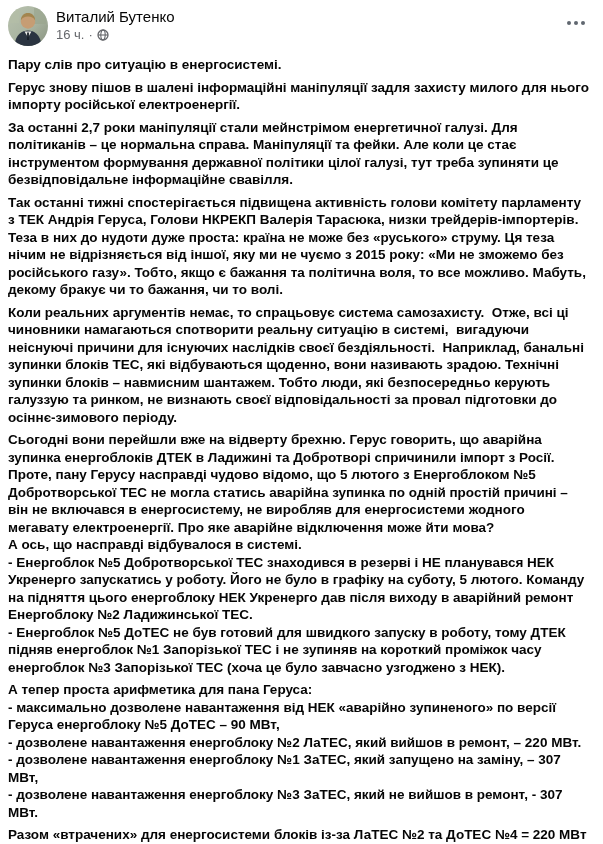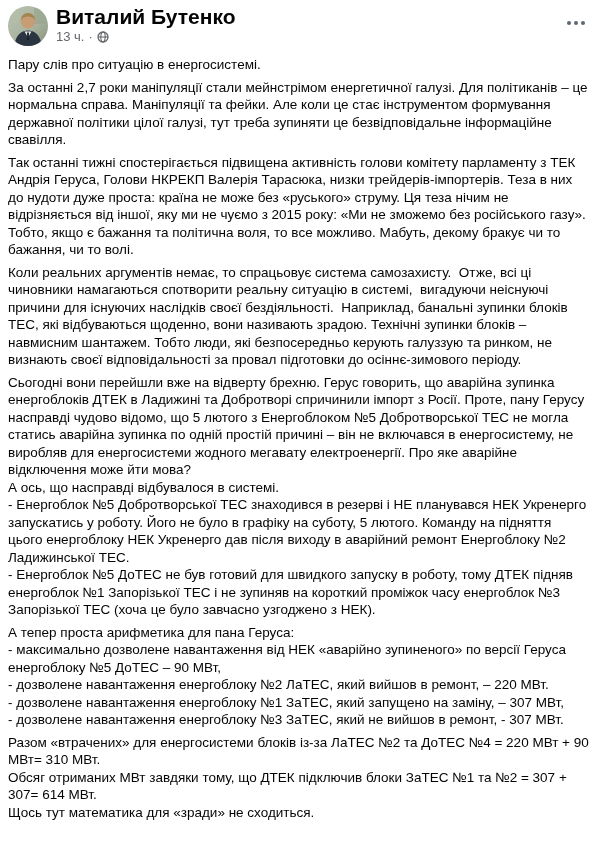--- a/index.html
+++ b/index.html
@@ -11,40 +11,40 @@
   }
   .post { padding: 6px 10px 0 8px; box-sizing: border-box; }
 
   .post-header { display: flex; align-items: flex-start; }
   .avatar {
     width: 40px; height: 40px; flex: 0 0 40px;
     border-radius: 50%; overflow: hidden; cursor: pointer;
   }
   .header-info { margin-left: 8px; flex: 1 1 auto; padding-top: 1px; }
   .author-name {
-    font-size: 21px; font-weight: 700; color: #050505;
+    font-size: 15px; font-weight: 400; color: #050505;
     line-height: 19px; cursor: pointer; display: inline-block;
   }
   .meta-row {
     display: flex; align-items: center; gap: 4px;
     font-size: 13px; color: #65676B; line-height: 16px; margin-top: 1px;
   }
   .meta-row .timestamp { cursor: pointer; }
   .more-button {
     display: flex; gap: 3px; padding: 10px 6px; cursor: pointer;
     align-self: flex-start; margin-top: 5px; margin-right: 2px;
   }
   .more-button .dot { width: 4px; height: 4px; border-radius: 50%; background: #606770; }
 
   .post-text {
     margin-top: 10px;
     font-size: 13.5px; line-height: 17.5px; color: #050505;
     padding-right: 4px;
   }
-  .para { white-space: pre-wrap; margin: 0 0 5px 0; }
+  .para { white-space: pre-wrap; margin: 0 0 5px 0; font-weight: bold; }
 </style>
 </head>
 <body>
 
 <div class="post">
 
   <div class="post-header">
 
     <div class="avatar">
       <svg width="40" height="40" viewBox="0 0 40 40">
@@ -62,40 +62,41 @@
         <path d="M16.5 25.5 L20 31.5 L23.5 25.5 Z" fill="#e9e9e6"></path>
         <rect x="19.1" y="26.5" width="1.8" height="7.5" fill="#171d27"></rect>
         <circle cx="20" cy="15.5" r="7.2" fill="#c69d74"></circle>
         <path d="M12.8 14.5 C13 9.5 16 7 20 7 C24 7 27 9.5 27.2 14.5 C25.5 11.5 23.5 10.5 20 10.5 C16.5 10.5 14.5 11.5 12.8 14.5 Z" fill="#a3854f"></path>
       </svg>
     </div>
 
     <div class="header-info">
       <span class="author-name">Виталий Бутенко</span>
       <div class="meta-row">
-        <span class="timestamp">13 ч.</span>
+        <span class="timestamp">16 ч.</span>
         <span>·</span>
         <svg width="12" height="12" viewBox="0 0 12 12">
           <circle cx="6" cy="6" r="5" fill="none" stroke="#65676B" stroke-width="1.3"></circle>
           <ellipse cx="6" cy="6" rx="2.2" ry="5" fill="none" stroke="#65676B" stroke-width="1.1"></ellipse>
           <line x1="1" y1="6" x2="11" y2="6" stroke="#65676B" stroke-width="1.1"></line>
         </svg>
       </div>
     </div>
 
     <div class="more-button">
       <span class="dot"></span>
       <span class="dot"></span>
       <span class="dot"></span>
     </div>
 
   </div>
 
   <div class="post-text">
       <div class="para">Пару слів про ситуацію в енергосистемі.</div>
+      <div class="para">Герус знову пішов в шалені інформаційні маніпуляції задля захисту милого для нього імпорту російської електроенергії.</div>
       <div class="para">За останні 2,7 роки маніпуляції стали мейнстрімом енергетичної галузі. Для політиканів – це нормальна справа. Маніпуляції та фейки. Але коли це стає інструментом формування державної політики цілої галузі, тут треба зупиняти це безвідповідальне інформаційне свавілля.</div>
       <div class="para">Так останні тижні спостерігається підвищена активність голови комітету парламенту з ТЕК Андрія Геруса, Голови НКРЕКП Валерія Тарасюка, низки трейдерів-імпортерів. Теза в них до нудоти дуже проста: країна не може без «руського» струму. Ця теза нічим не відрізняється від іншої, яку ми не чуємо з 2015 року: «Ми не зможемо без російського газу». Тобто, якщо є бажання та політична воля, то все можливо. Мабуть, декому бракує чи то бажання, чи то волі.</div>
       <div class="para">Коли реальних аргументів немає, то спрацьовує система самозахисту.  Отже, всі ці чиновники намагаються спотворити реальну ситуацію в системі,  вигадуючи неіснуючі причини для існуючих наслідків своєї бездіяльності.  Наприклад, банальні зупинки блоків ТЕС, які відбуваються щоденно, вони називають зрадою. Технічні зупинки блоків – навмисним шантажем. Тобто люди, які безпосередньо керують галуззую та ринком, не визнають своєї відповідальності за провал підготовки до осіннє-зимового періоду.</div>
       <div class="para">Сьогодні вони перейшли вже на відверту брехню. Герус говорить, що аварійна зупинка енергоблоків ДТЕК в Ладижині та Добротворі спричинили імпорт з Росії. Проте, пану Герусу насправді чудово відомо, що 5 лютого з Енергоблоком №5 Добротворської ТЕС не могла статись аварійна зупинка по одній простій причині – він не включався в енергосистему, не виробляв для енергосистеми жодного мегавату електроенергії. Про яке аварійне відключення може йти мова?
 А ось, що насправді відбувалося в системі.
 - Енергоблок №5 Добротворської ТЕС знаходився в резерві і НЕ планувався НЕК Укренерго запускатись у роботу. Його не було в графіку на суботу, 5 лютого. Команду на підняття цього енергоблоку НЕК Укренерго дав після виходу в аварійний ремонт Енергоблоку №2 Ладижинської ТЕС.
 - Енергоблок №5 ДоТЕС не був готовий для швидкого запуску в роботу, тому ДТЕК підняв енергоблок №1 Запорізької ТЕС і не зупиняв на короткий проміжок часу енергоблок №3 Запорізької ТЕС (хоча це було завчасно узгоджено з НЕК).</div>
       <div class="para">А тепер проста арифметика для пана Геруса:
 - максимально дозволене навантаження від НЕК «аварійно зупиненого» по версії Геруса енергоблоку №5 ДоТЕС – 90 МВт,
 - дозволене навантаження енергоблоку №2 ЛаТЕС, який вийшов в ремонт, – 220 МВт.

